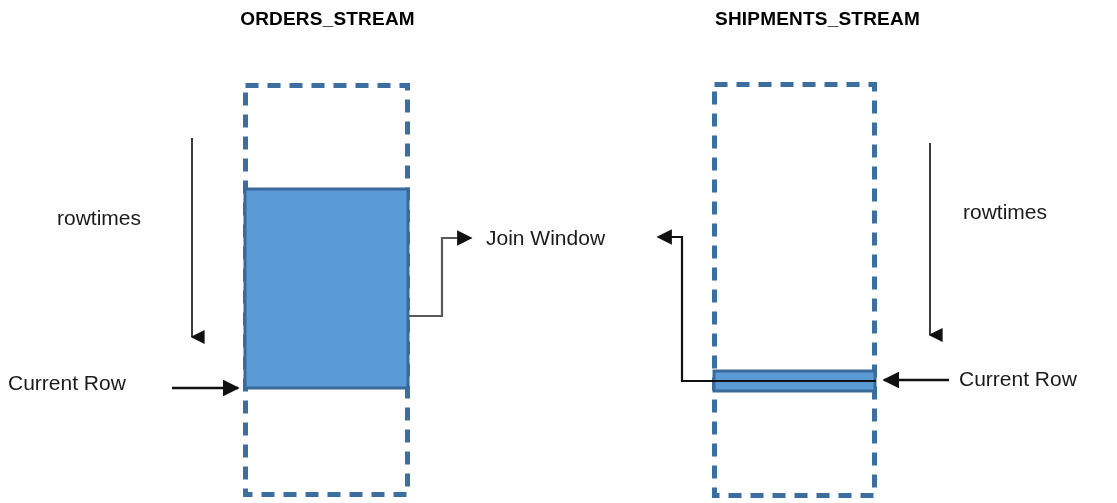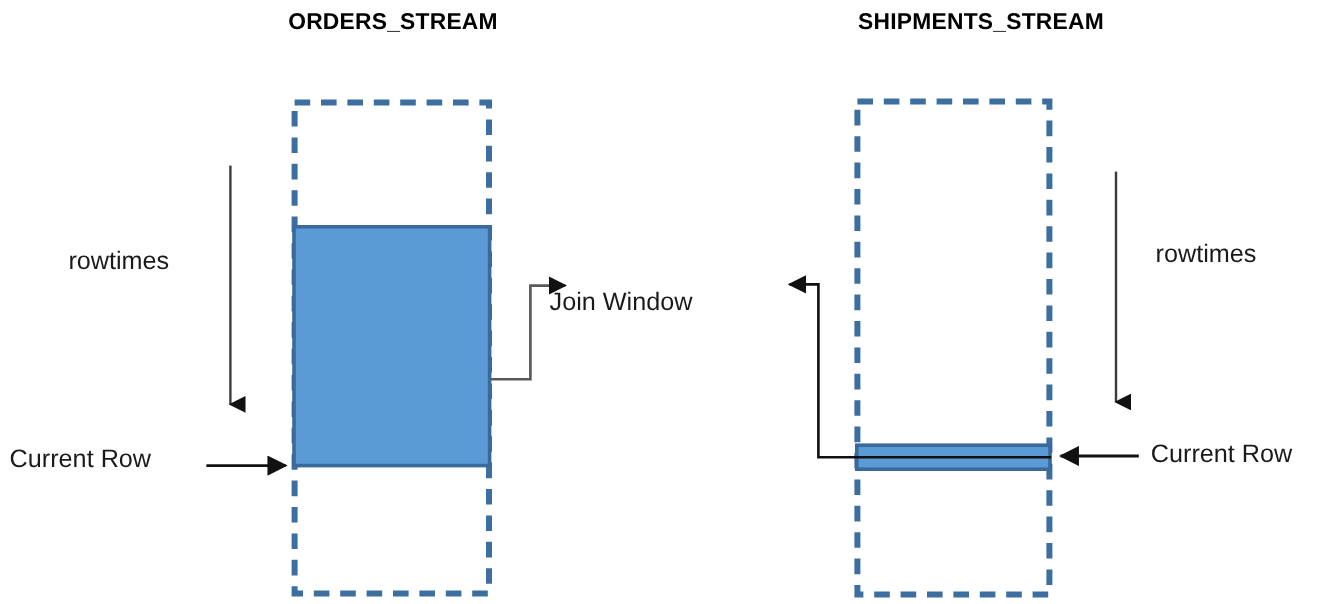--- a/index.html
+++ b/index.html
@@ -62,23 +62,22 @@
   }
   #label-current-row-left {
     left: 8px;
     top: 371px;
   }
   #label-current-row-right {
     left: 959px;
     top: 367px;
   }
   #label-join-window {
-    left: 458px;
+    left: 486px;
     top: 226px;
-    margin-top: 14px;
   }
 </style>
 </head>
 <body>
 
 <div id="diagram-root">
 
   <svg class="svg-layer" viewBox="0 0 1117 503" xmlns="http://www.w3.org/2000/svg">
     <defs>
       <marker id="arrow-down" viewBox="0 0 10 10" refX="5" refY="9" markerWidth="7" markerHeight="7" orient="auto-start-reverse">

